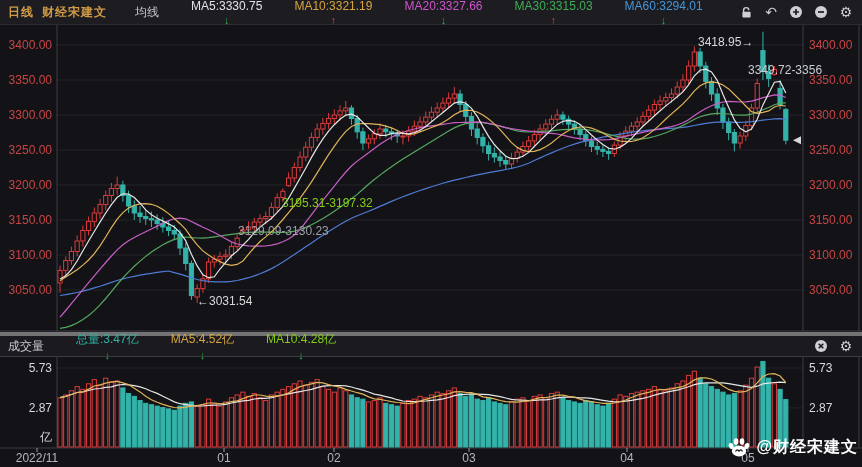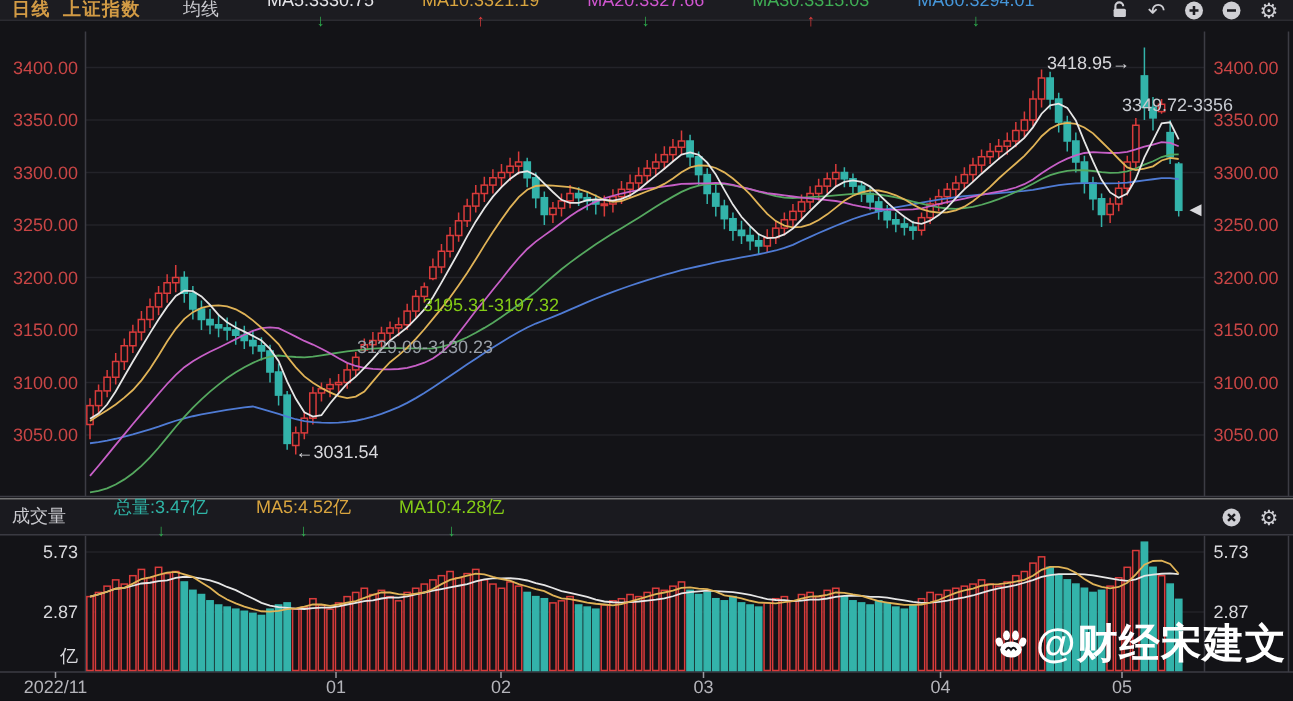--- a/index.html
+++ b/index.html
@@ -3,38 +3,38 @@
 <meta charset="utf-8">
 <style>
   html,body{margin:0;padding:0;background:#131317;}
   #app{position:relative;width:862px;height:467px;background:#131317;overflow:hidden;
        font-family:"Liberation Sans","DejaVu Sans",sans-serif;}
   svg text{font-family:"Liberation Sans","DejaVu Sans",sans-serif;}
 
   
   .bar{position:absolute;left:0;width:862px;display:flex;align-items:center;
        padding:0 8px;box-sizing:border-box;background:#1c1c21;z-index:5;}
-  #topbar{top:0;height:14px;border-bottom:1px solid #2b2b31;font-size:12px;}
-  #volbar{top:332px;height:25px;border-top:1px solid #737373;border-bottom:1px solid #3a3a42;
+  #topbar{top:0;height:25px;border-bottom:1px solid #2b2b31;font-size:12px;}
+  #volbar{top:332px;height:25px;border-top:4px solid #737373;border-bottom:1px solid #3a3a42;
           background:#1a1a1f;font-size:12px;text-align:right;}
   .grp{display:flex;align-items:center;gap:32px;white-space:nowrap;}
   .ttl{color:#d29b45;font-weight:bold;letter-spacing:1px;}
   .dim{color:#c9c9ce;}
   .ma-item{display:flex;align-items:center;gap:1px;flex-direction:column;}
   .arrow{font-size:11px;}
   .icons{margin-left:auto;display:flex;align-items:center;gap:9px;}
   .icon-btn{width:16px;height:16px;display:flex;align-items:center;justify-content:center;
             color:#cfcfd4;font-size:14px;line-height:16px;cursor:pointer;}
   .icon-btn svg{display:block;}
 
   
   #annotations{position:absolute;left:0;top:0;width:862px;height:467px;z-index:3;pointer-events:none;}
   .ann{position:absolute;font-size:12px;white-space:nowrap;}
-  #watermark{position:absolute;right:4px;bottom:20px;z-index:6;display:flex;align-items:center;
-             gap:4px;color:#ffffff;font-size:27px;font-weight:600;letter-spacing:1px;}
+  #watermark{position:absolute;right:4px;bottom:7px;z-index:6;display:flex;align-items:center;
+             gap:4px;color:#ffffff;font-size:16px;font-weight:600;letter-spacing:1px;}
   #chart-svg{position:absolute;left:0;top:0;z-index:1;}
 </style>
 </head>
 <body>
 
 <div id="app">
 
   <svg id="chart-svg" width="862" height="467">
       <defs>
         <clipPath id="clipPrice">
@@ -507,21 +507,21 @@
       <div class="ann" style="left: 698px; top: 35px; color: rgb(216, 216, 220);">3418.95→</div>
       <div class="ann" style="left: 748px; top: 63px; color: rgb(201, 204, 210);">3349.72-3356</div>
       <div class="ann" style="left: 282px; top: 196px; color: #84cc16;">3195.31-3197.32</div>
       <div class="ann" style="left: 238px; top: 224px; color: rgb(154, 160, 168);">3129.09-3130.23</div>
       <div class="ann" style="left: 197px; top: 294px; color: rgb(216, 216, 220);">←3031.54</div>
     </div>
 
   <div id="topbar" class="bar">
     <div class="grp" style="gap:8px;">
       <span class="ttl">日线</span>
-      <span class="ttl">上证指数</span>
+      <span class="ttl">财经宋建文</span>
     </div>
     <div class="grp" style="margin-left:28px;">
       <span class="dim">均线</span>
       <span class="ma-item">
         <span style="color: rgb(228, 228, 232);">MA5:3330.75</span>
         <span class="arrow" style="color: rgb(47, 179, 80);">↓</span>
       </span>
       <span class="ma-item">
         <span style="color: rgb(217, 165, 63);">MA10:3321.19</span>
         <span class="arrow" style="color: rgb(224, 60, 60);">↑</span>

